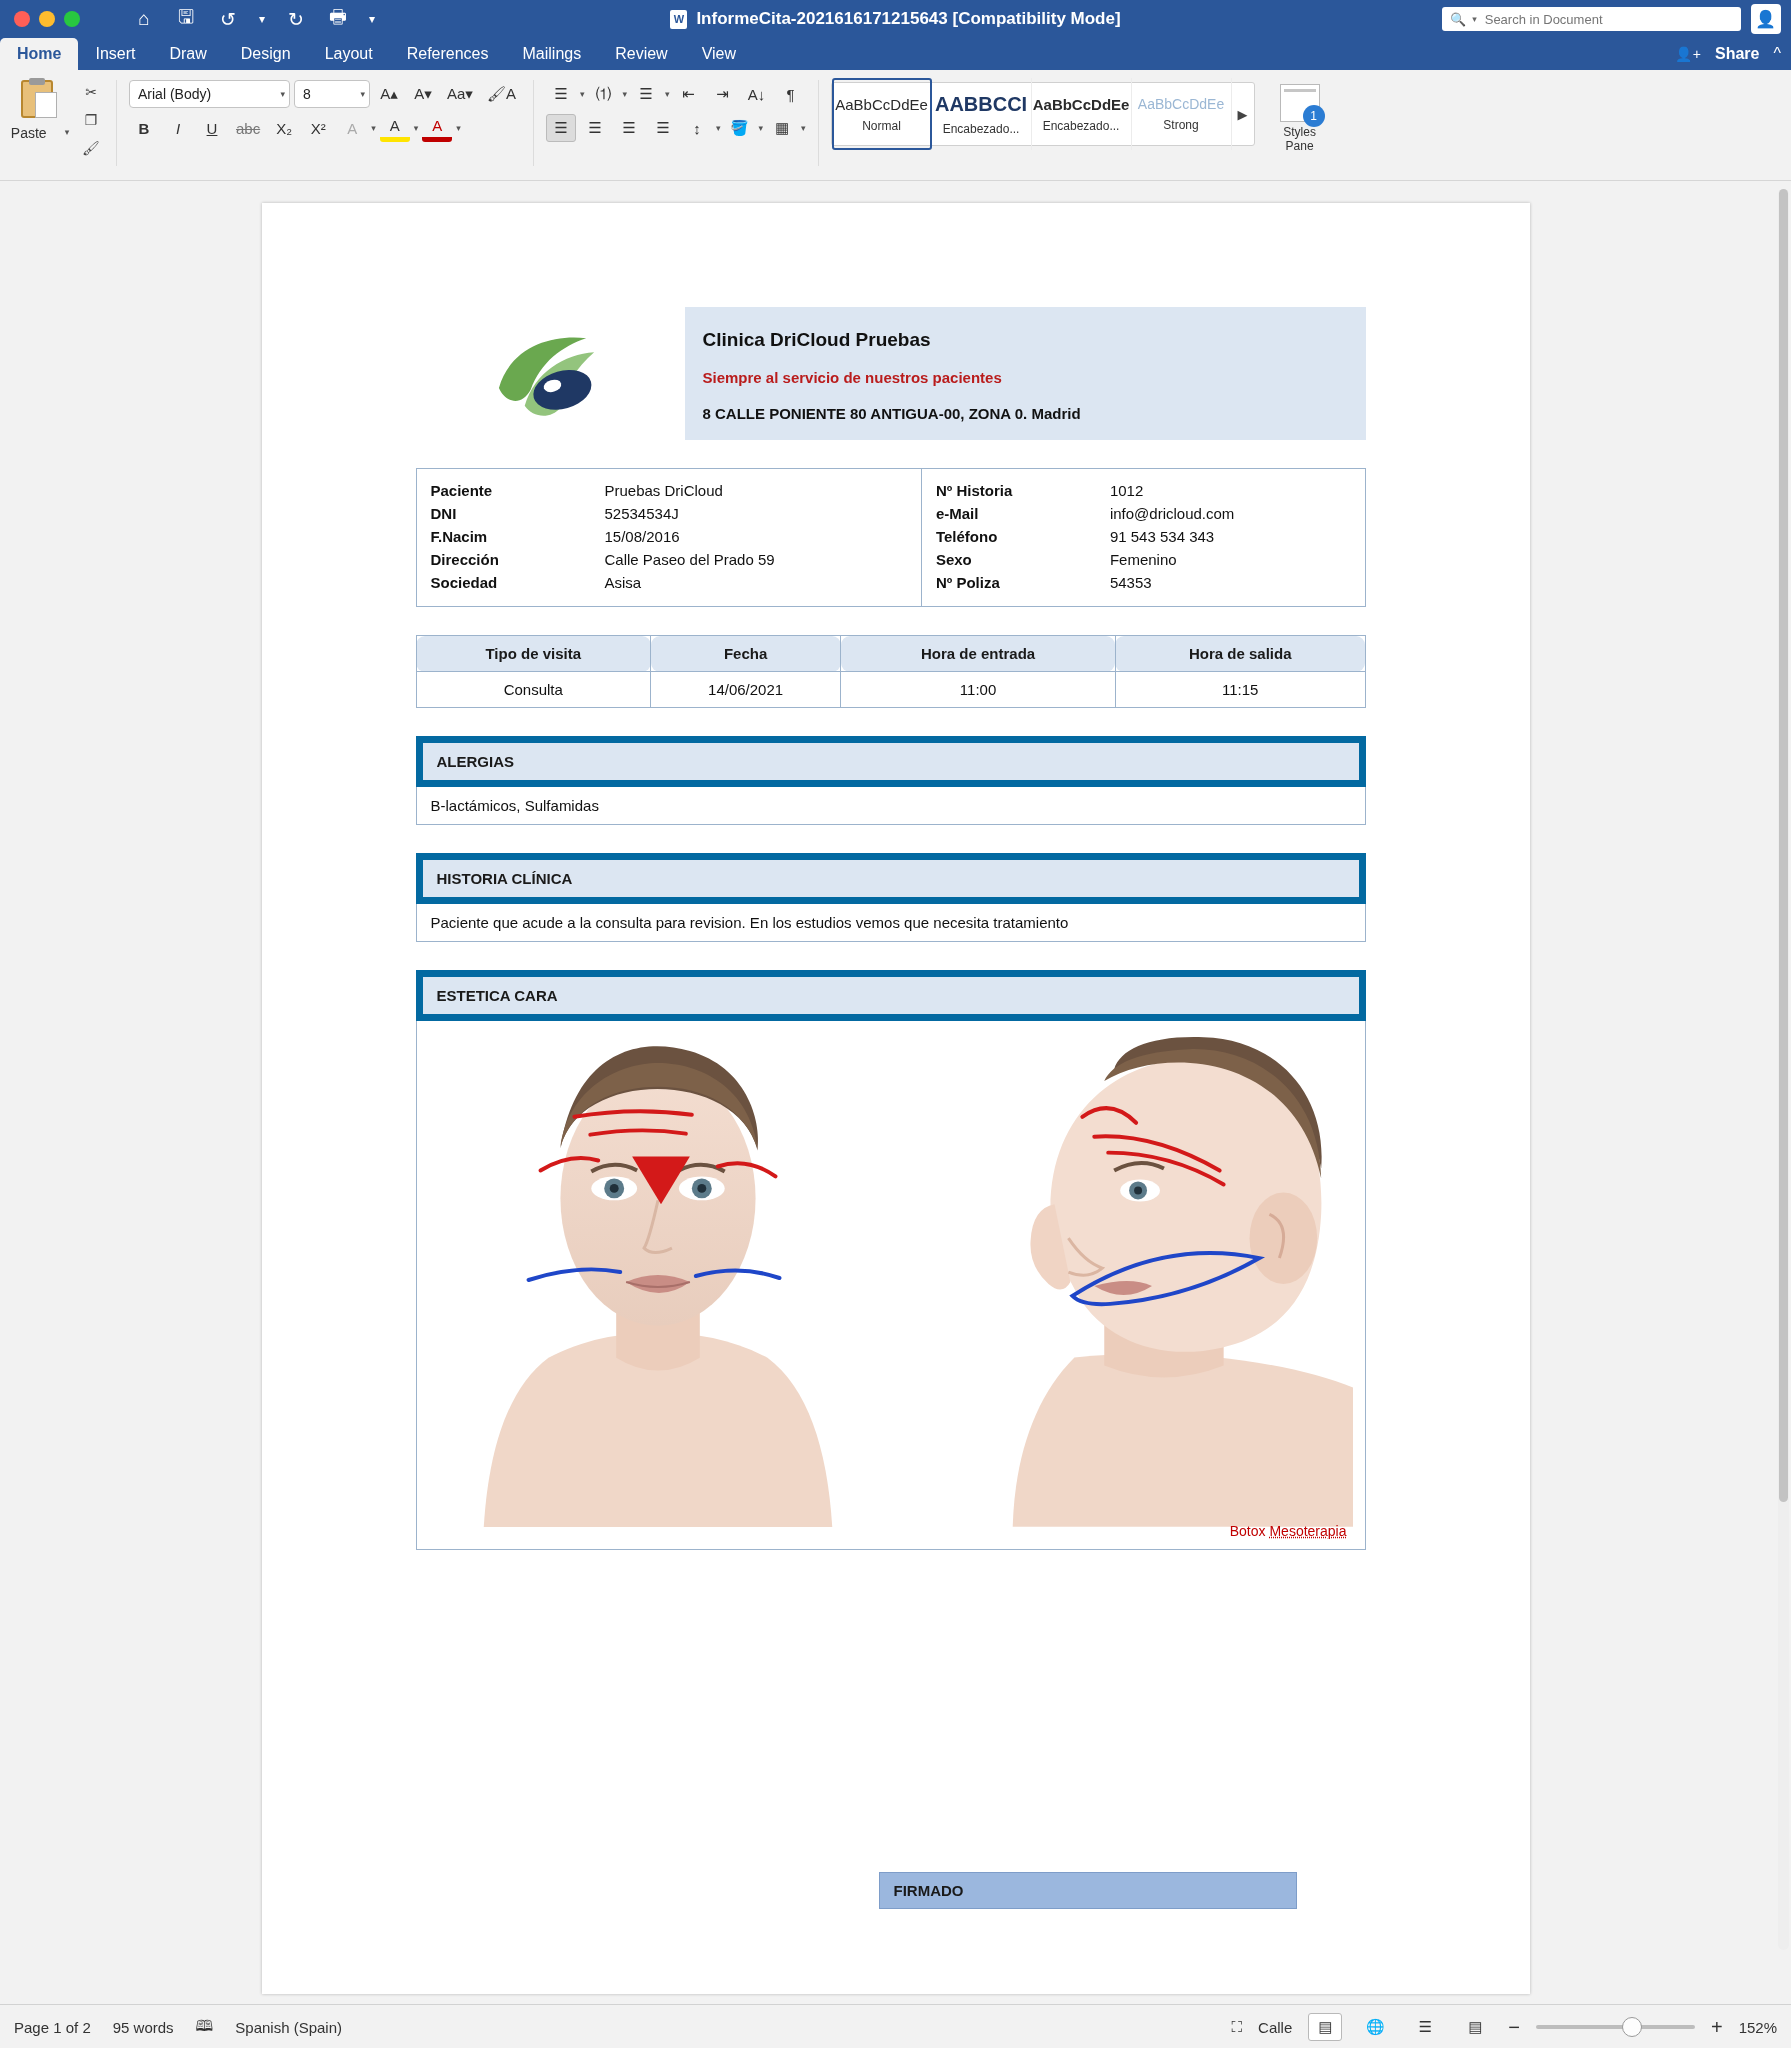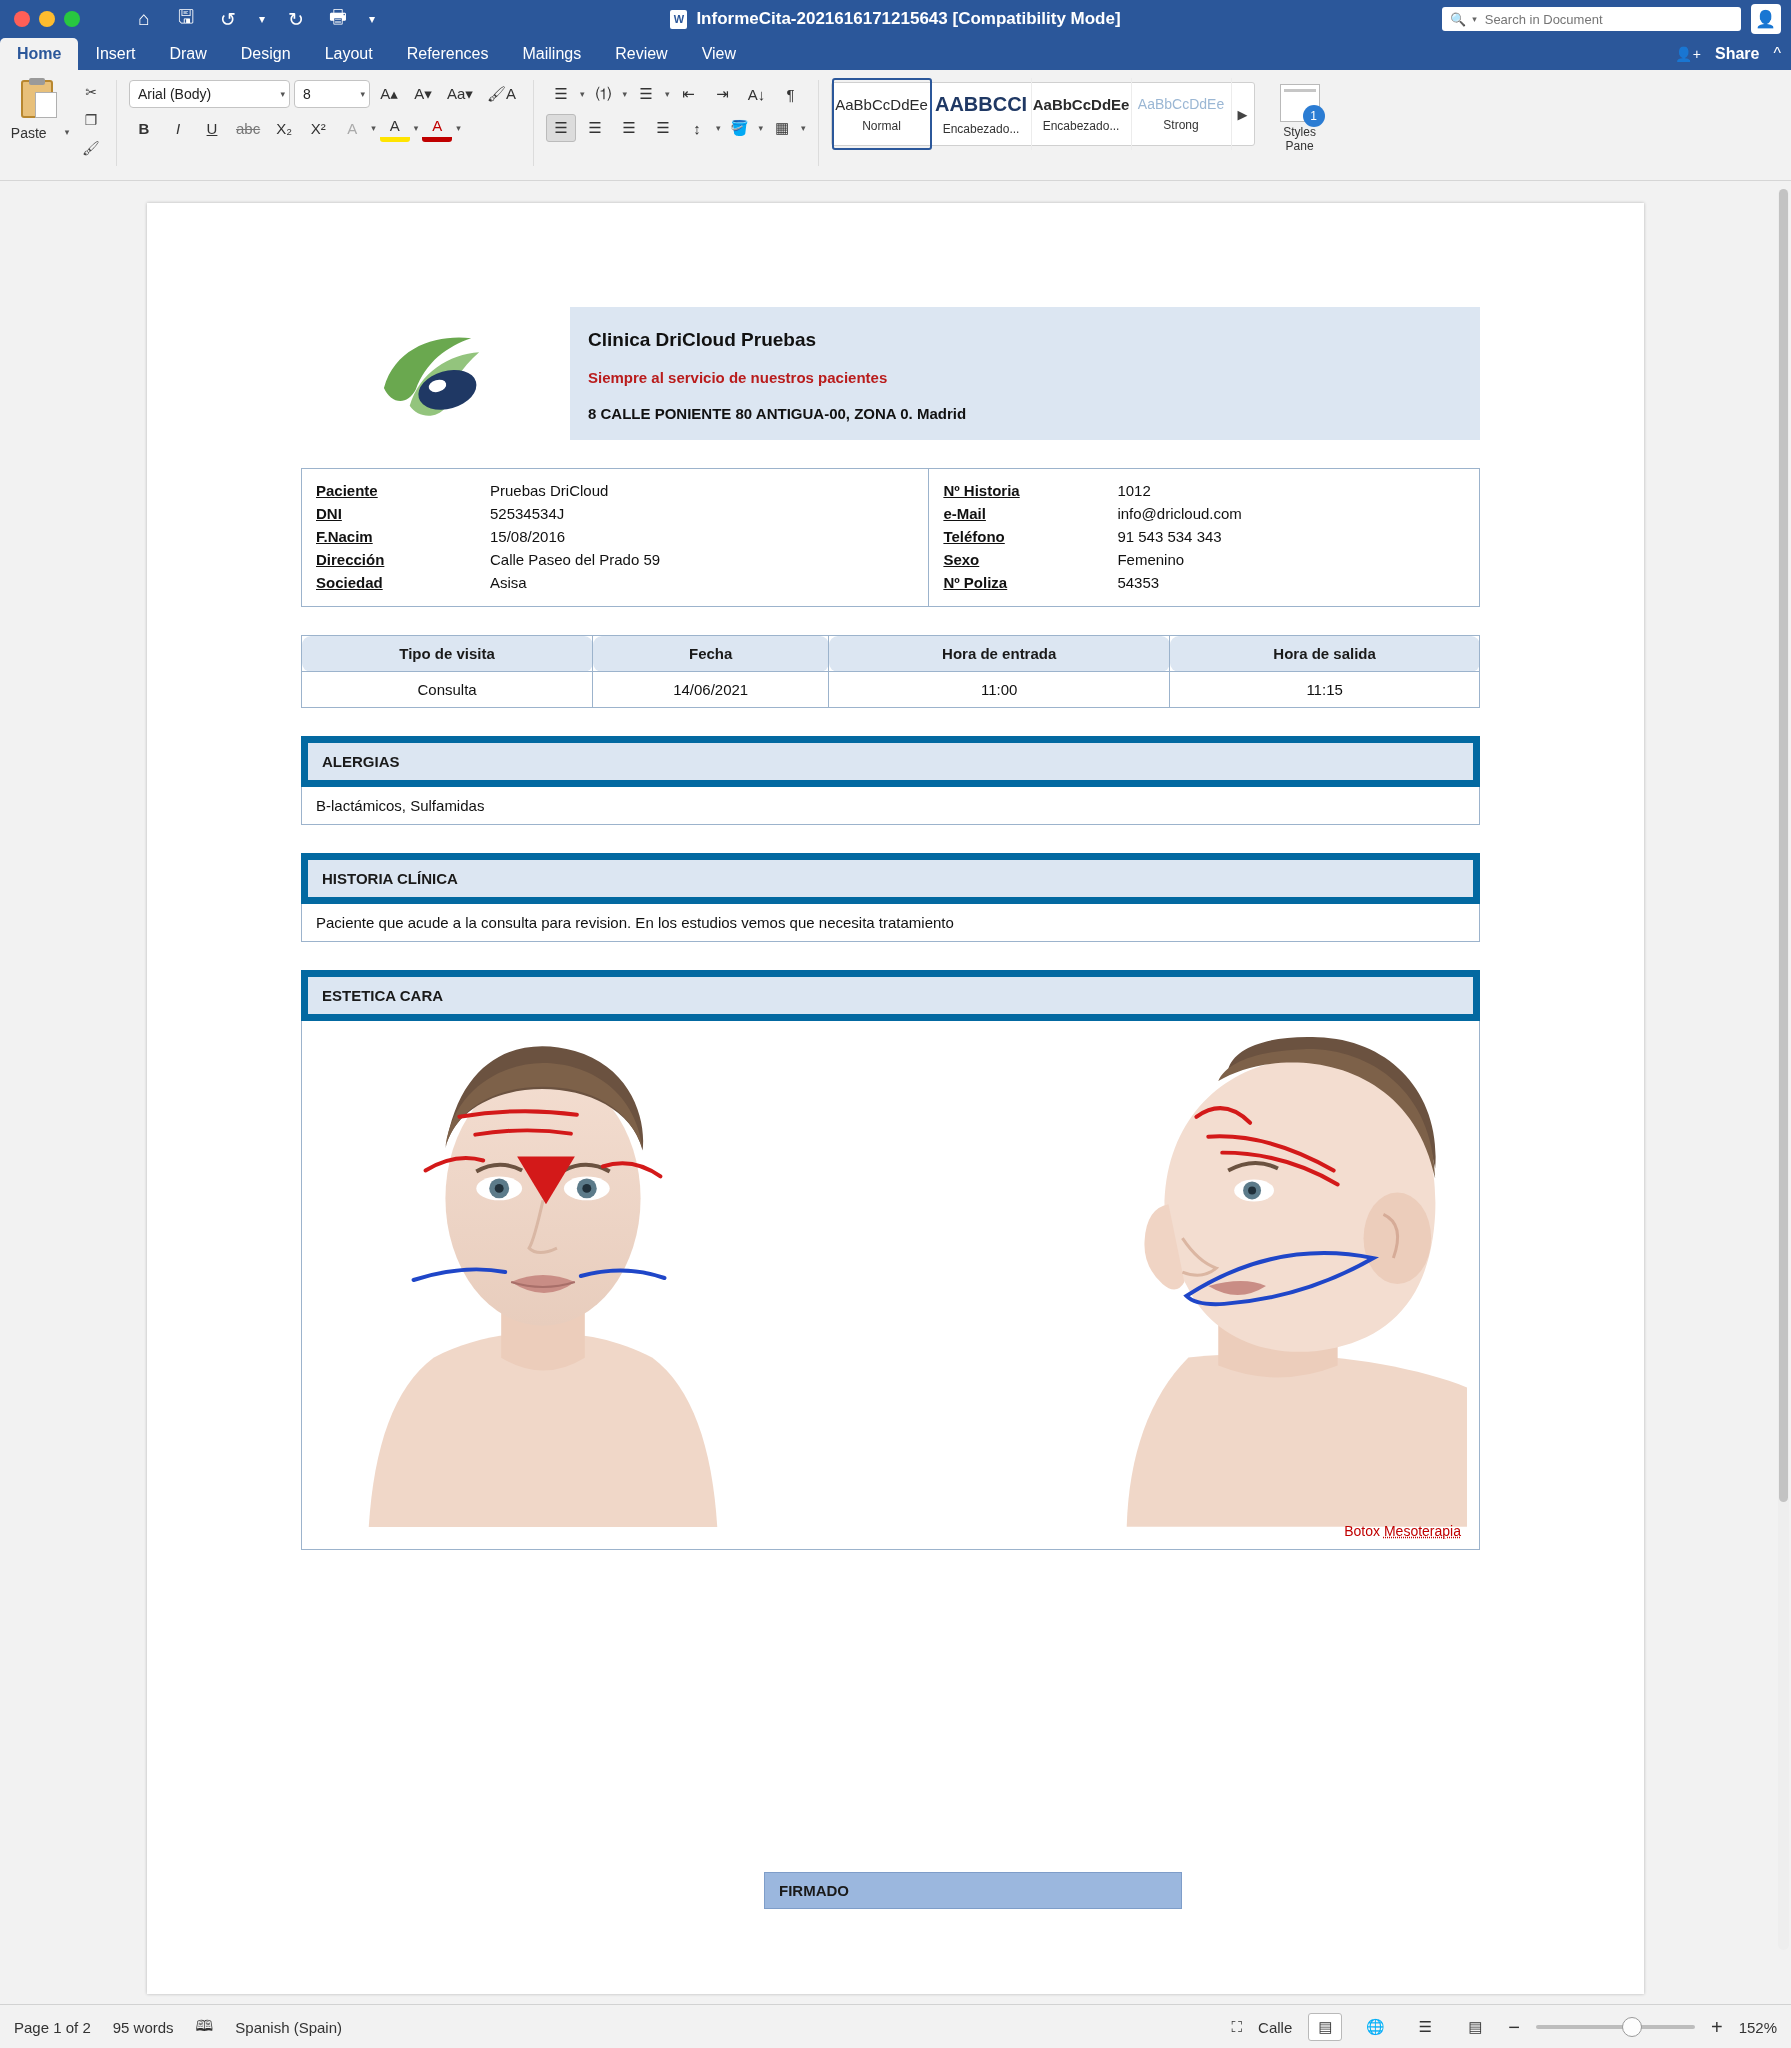--- a/index.html
+++ b/index.html
@@ -145,21 +145,21 @@
     position: absolute; right: -6px; bottom: -6px; width: 22px; height: 22px; border-radius: 50%;
     background: #2b7cd3; color: #fff; font-size: 12px; display: flex; align-items: center; justify-content: center;
   }
   .sp-label { font-size: 12px; color: #333; text-align: center; line-height: 1.15; margin-top: 4px; }
   
   .canvas {
     height: 1823px; background: #f2f2f2; position: relative; overflow: hidden;
     display: flex; justify-content: center;
   }
   .page {
-    width: 1497px; margin-top: 22px; background: #ffffff; height: 1791px;
+    width: 1268px; margin-top: 22px; background: #ffffff; height: 1791px;
     box-shadow: 0 0 3px rgba(0,0,0,.25); position: relative;
   }
   .page-inner { padding: 104px 164px 0 154px; }
   .hdr {
     display: flex; align-items: stretch; gap: 0;
   }
   .logo-cell { width: 269px; display: flex; align-items: center; justify-content: center; }
   .clinic-box {
     flex: 1; background: #dce6f2; padding: 22px 18px 18px 18px;
   }
@@ -167,21 +167,21 @@
   .clinic-sub { font-size: 15px; font-weight: bold; color: #b91c1c; margin-top: 18px; }
   .clinic-addr { font-size: 15px; font-weight: bold; color: #111; margin-top: 19px; }
   .tbl { width: 100%; border-collapse: collapse; margin-top: 28px; }
   .tbl td, .tbl th { border: 1px solid #9cb3cc; }
   .bandhead {
     background: #dce6f2; font-size: 15px; font-weight: bold; color: #1a1a1a;
     padding: 9px 14px; text-align: left;
   }
   .pat-cell { padding: 10px 14px 12px 14px; vertical-align: top; }
   .pat-line { display: flex; font-size: 15px; line-height: 23px; }
-  .pat-key { width: 174px; font-weight: bold; color: #111; text-decoration: underline; }
+  .pat-key { width: 174px; font-weight: bold; color: #111; }
   .pat-val { color: #111; }
   .visit th {
     background: #dce6f2; font-size: 15px; font-weight: bold; text-align: center;
     padding: 9px 6px; color: #1a1a1a; border-radius: 9px;
   }
   .visit td { text-align: center; font-size: 15px; padding: 9px 6px; color: #111; }
   .sec-head {
     background: #dce6f2; border: 7px solid #0369a1; font-size: 15px; font-weight: bold;
     padding: 10px 14px; margin-top: 28px; color: #1a1a1a;
   }

